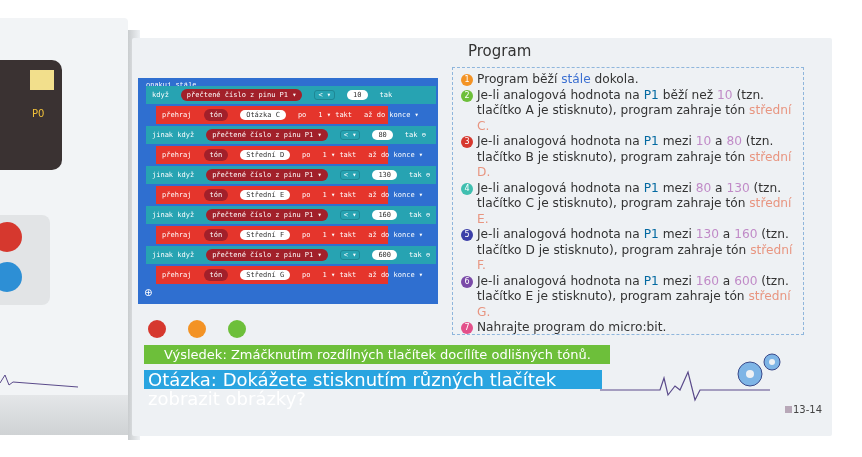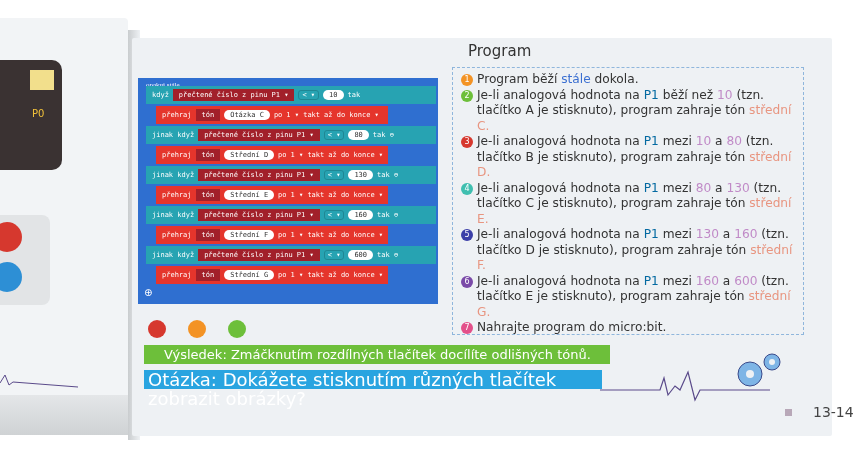--- a/index.html
+++ b/index.html
@@ -6,36 +6,36 @@
 body{width:862px;height:457px;background:#fff;overflow:hidden;position:relative;font-family:"DejaVu Sans",sans-serif}
 .left-page{position:absolute;left:0;top:18px;width:128px;height:410px;background:#f2f4f6;border-radius:0 4px 4px 0}
 .left-edge{position:absolute;left:0;top:395px;width:135px;height:40px;background:linear-gradient(#e4e6e8,#cfd2d4)}
 .right-page{position:absolute;left:132px;top:38px;width:700px;height:398px;background:#eef1f4;border-radius:2px}
 .shadow{position:absolute;left:128px;top:30px;width:12px;height:410px;background:linear-gradient(90deg,#c9ccce,#eef1f4)}
 .board{position:absolute;left:0;top:60px;width:62px;height:110px;background:#3a3232;border-radius:0 10px 10px 0}
 .btnpad{position:absolute;left:0;top:215px;width:50px;height:90px;background:#e2e4e6;border-radius:0 8px 8px 0}
 .btnB{position:absolute;left:-8px;top:222px;width:30px;height:30px;border-radius:50%;background:#d6382e}
 .btnE{position:absolute;left:-8px;top:262px;width:30px;height:30px;border-radius:50%;background:#2d8fd5}
 .blocks{position:absolute;left:138px;top:78px;width:300px;height:226px;background:#2f6fd0}
-.row{position:absolute;height:18px;font-family:"DejaVu Sans Mono",monospace;font-size:7px;color:#fff;display:flex;align-items:center;padding-left:6px;gap:4px;white-space:nowrap}
+.row{position:absolute;height:18px;font-family:"DejaVu Sans Mono",monospace;font-size:7px;color:#fff;display:flex;align-items:center;padding-left:6px;gap:12px;white-space:nowrap}
 .teal{background:#27a3b2}
 .red{background:#e5352c}
-.pill{background:#a2202a;border-radius:0;padding:2px 6px}
+.pill{background:#a2202a;border-radius:6px;padding:2px 6px}
 .val{background:#fff;color:#333;border-radius:8px;padding:1px 6px}
 .cmp{background:#27a3b2;border:1px solid #1f8794;border-radius:3px;padding:0 3px}
 .title{position:absolute;left:468px;top:42px;font-size:15px;font-weight:normal;color:#333}
 .steps{position:absolute;left:452px;top:67px;width:352px;height:268px;border:1px dashed #8fb6dc;padding:4px 8px}
 .step{display:flex;gap:4px;font-size:12.2px;line-height:15.5px;color:#333;margin-bottom:0}
 .num{flex:0 0 12px;height:12px;border-radius:50%;color:#fff;font-size:8px;text-align:center;line-height:12px;margin-top:2px}
 .blue{color:#3b6fd1}.p1{color:#0369a1}.pink{color:#c08ac7}.sal{color:#e89580}
 .dots{position:absolute;top:320px}
 .dot{position:absolute;width:18px;height:18px;border-radius:50%}
 .res{position:absolute;left:144px;top:345px;width:466px;height:19px;background:#6dbf3a;color:#fff;font-size:13px;padding-left:20px;line-height:19px}
 .otz{position:absolute;left:144px;top:370px;width:458px;height:19px;background:#29a4e0;color:#fff;font-size:18px;padding-left:4px;line-height:19px}
-.pageno{position:absolute;left:785px;top:404px;font-size:14px;color:#444;display:flex;align-items:center;gap:21px}
+.pageno{position:absolute;left:785px;top:404px;font-size:10px;color:#444;display:flex;align-items:center;gap:1px}
 .sq{width:7px;height:7px;background:#b8a8b8}
 </style>
 </head>
 <body>
 
 <div class="left-page"></div>
 <div class="board">
   <div style="position:absolute;left:30px;top:10px;width:24px;height:20px;background:#f2df8c"></div>
   <span style="position:absolute;left:32px;top:48px;color:#f2c23a;font-size:10px">P0</span>
 </div>
@@ -44,21 +44,21 @@
 <div class="btnE"></div>
 <div class="left-edge"></div>
 <svg style="position:absolute;left:0;top:365px" width="80" height="30">
     <polyline points="0,18 5,10 9,20 13,17 78,22" fill="none" stroke="#5a4a8a" stroke-width="1"></polyline>
   </svg>
 
 <div class="shadow"></div>
 <div class="right-page"></div>
 
 <div class="blocks">
-  <div style="position:absolute;left:8px;top:3px;font-family:Liberation Serif, serif;font-size:7px;color:#fff">opakuj stále</div>
+  <div style="position:absolute;left:8px;top:3px;font-family:Liberation Mono, monospace;font-size:7px;color:#fff">opakuj stále</div>
   <div id="rows">
       <div class="row teal" style="top: 8px; left: 8px; width: 290px;">
         <span>když</span>
         <span class="pill">přečtené číslo z pinu P1 ▾</span>
         <span class="cmp">&lt; ▾</span>
         <span class="val">10</span>
         <span>tak</span>
       </div>
       <div class="row red" style="top: 28px; left: 18px; width: 232px;">
         <span>přehraj</span>

